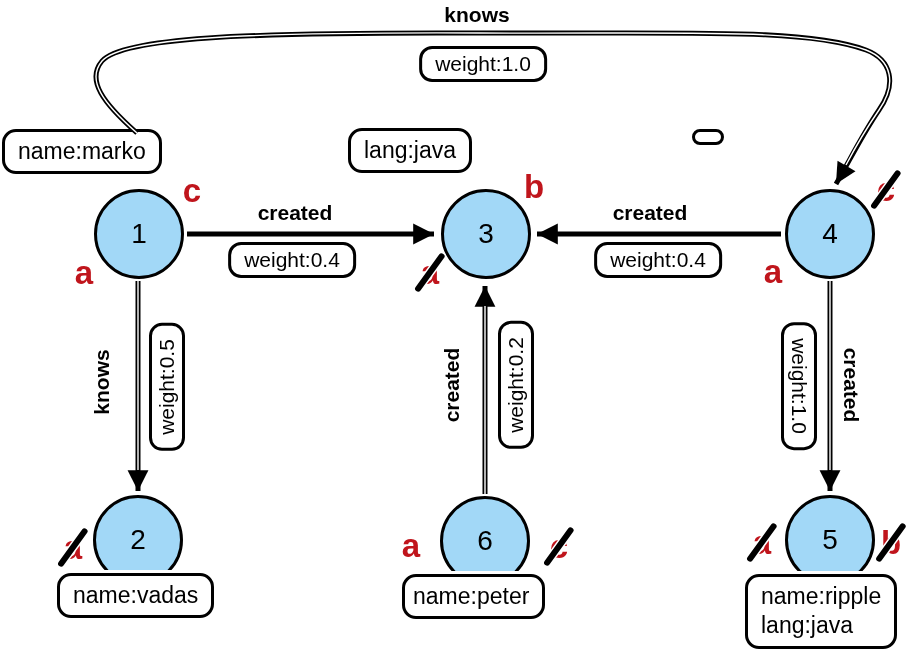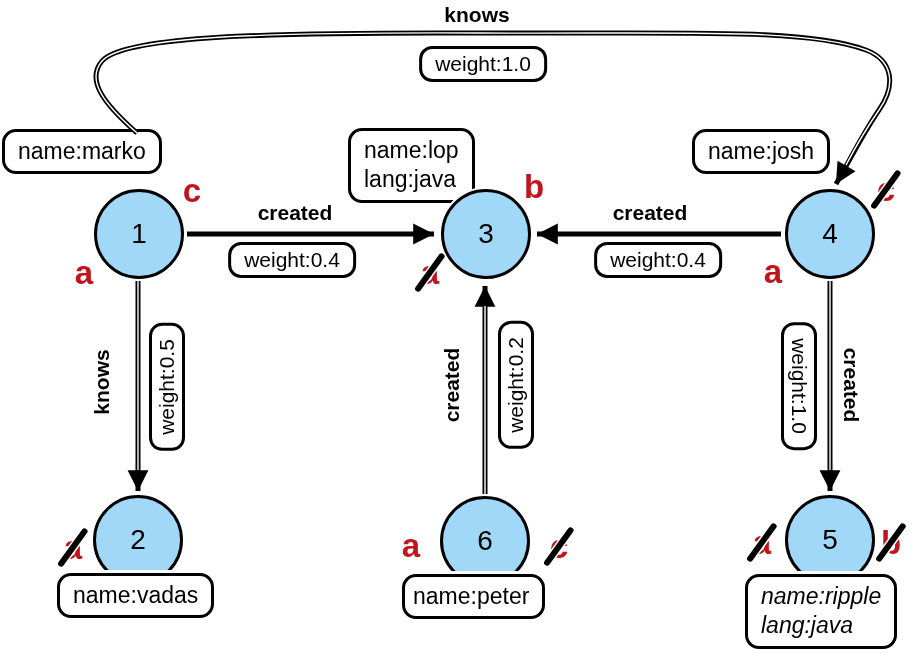--- a/index.html
+++ b/index.html
@@ -81,25 +81,23 @@
     <path d="M 830 281 V 470" stroke="#fff" stroke-width="1.4" fill="none"></path>
 
     <path d="M 137 133 C 103 103, 86 80, 102 61 C 122 38, 240 32, 480 33 C 690 34, 805 28, 866 50 C 892 60, 897 84, 879 110 C 862 135, 850 160, 836 184" stroke="#000" stroke-width="5" fill="none" marker-end="url(#arrowhead)"></path>
     <path d="M 137 133 C 103 103, 86 80, 102 61 C 122 38, 240 32, 480 33 C 690 34, 805 28, 866 50 C 892 60, 897 84, 879 110 C 866 129, 856 146, 846 165" stroke="#fff" stroke-width="1.4" fill="none"></path>
   </svg>
 
   <div class="propbox toprow" style="left:2px;top:129px;">
     <div>name:marko</div>
   </div>
   <div class="propbox toprow" style="left:348px;top:128px;">
-    <div>name:lop</div>
     <div>lang:java</div>
   </div>
   <div class="propbox toprow" style="left:692px;top:129px;">
-    <div>name:josh</div>
   </div>
 
   <div class="vertex" style="left:94px;top:189px;">
     <span>1</span>
   </div>
   <div class="vertex" style="left:441px;top:189px;">
     <span>3</span>
   </div>
   <div class="vertex" style="left:785px;top:189px;">
     <span>4</span>
@@ -113,21 +111,21 @@
   <div class="vertex" style="left:785px;top:495px;">
     <span>5</span>
   </div>
 
   <div class="propbox bottomrow" style="left:57px;top:573px;">
     <div>name:vadas</div>
   </div>
   <div class="propbox bottomrow" style="left:402px;top:574px;padding-left:8px;">
     <div>name:peter</div>
   </div>
-  <div class="propbox bottomrow" style="left:745px;top:574px;font-style:italic;">
+  <div class="propbox bottomrow" style="left:745px;top:574px;">
     <div>name:ripple</div>
     <div>lang:java</div>
   </div>
 
   <div class="edgelabel" style="left:295px;top:213px;">created</div>
   <div class="edgelabel" style="left:650px;top:213px;">created</div>
   <div class="edgelabel" style="left:477px;top:15px;">knows</div>
   <div class="edgelabel rot-ccw" style="left:102px;top:382px;">knows</div>
   <div class="edgelabel rot-ccw" style="left:452px;top:385px;">created</div>
   <div class="edgelabel rot-cw" style="left:851px;top:385px;">created</div>

